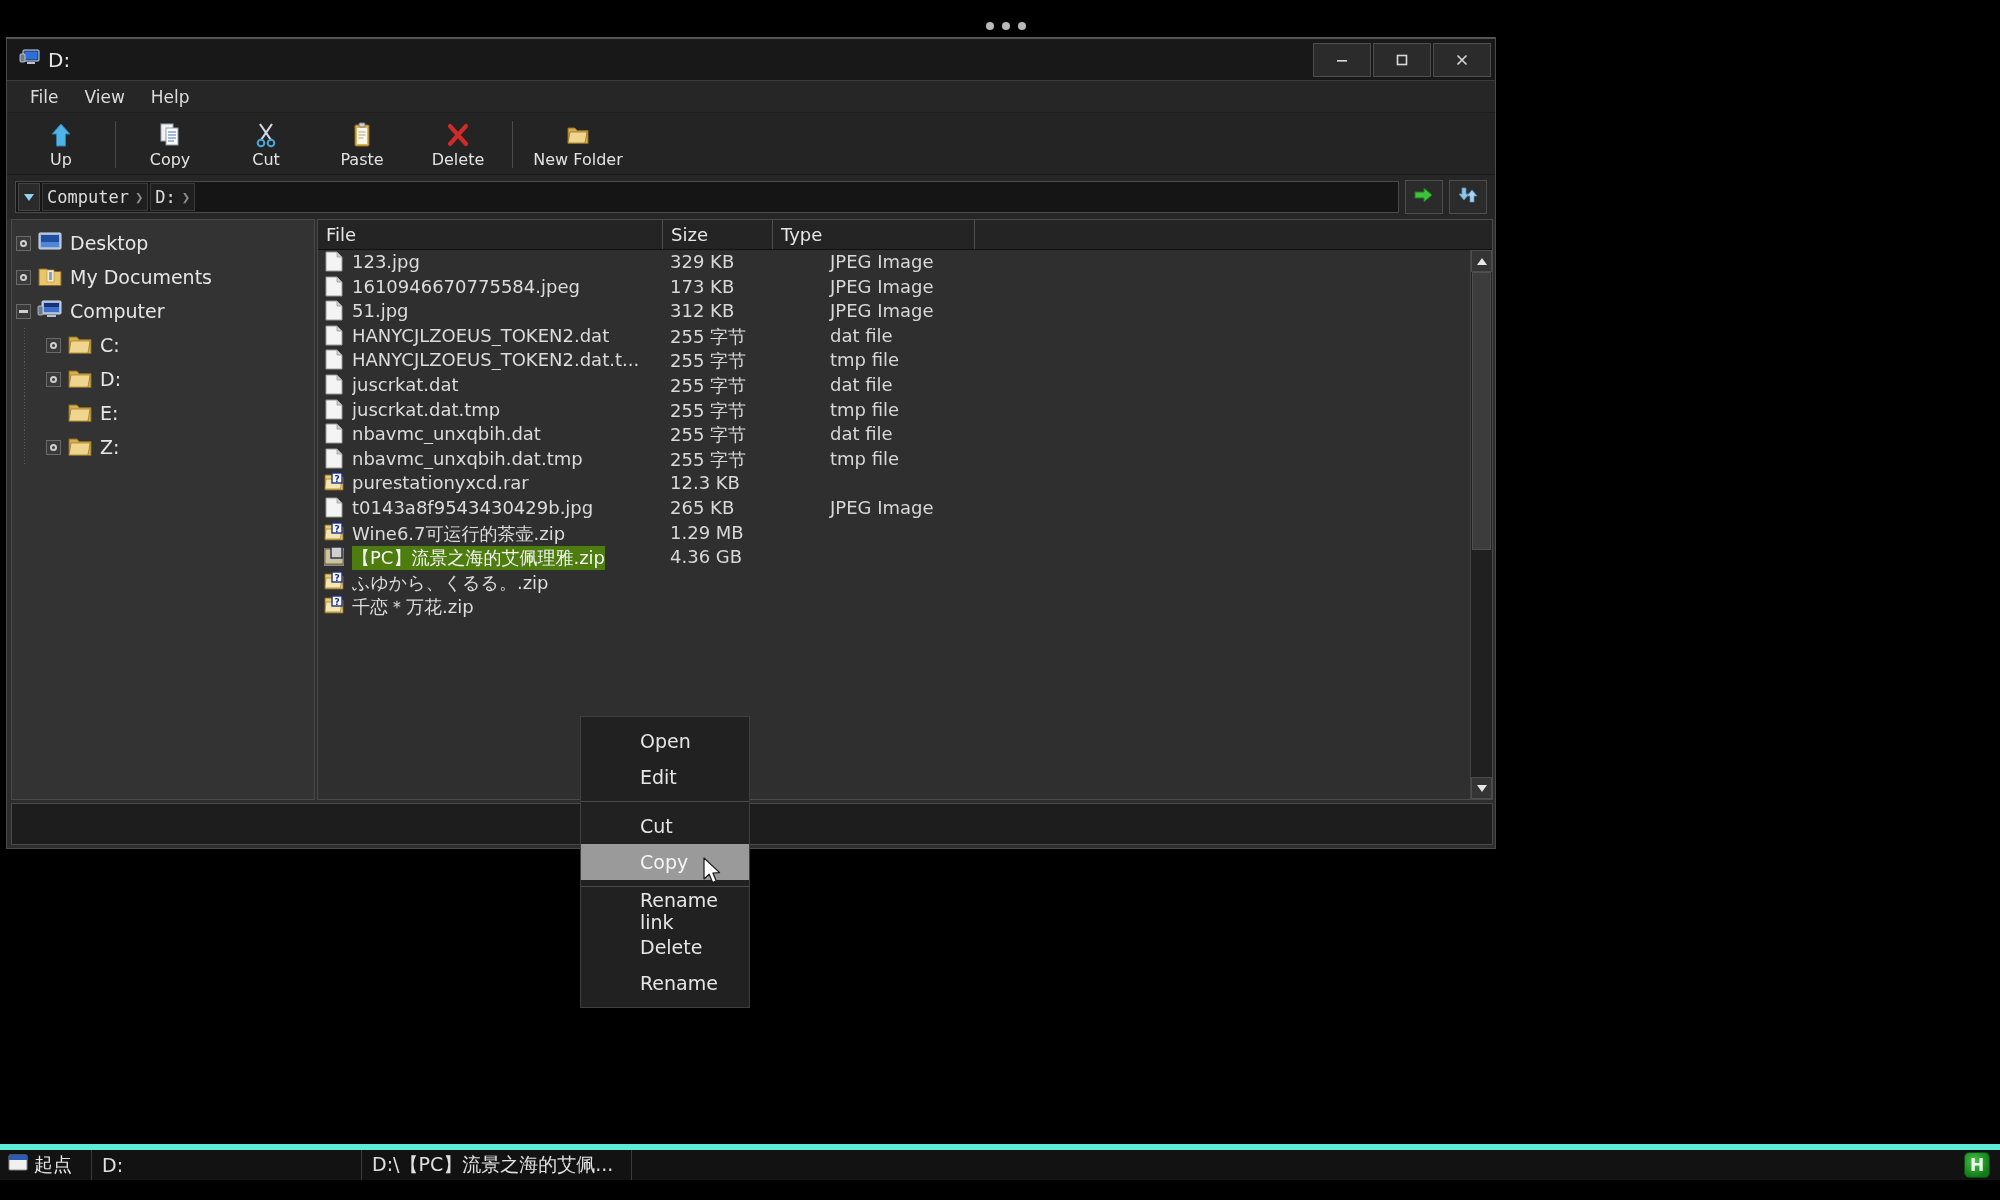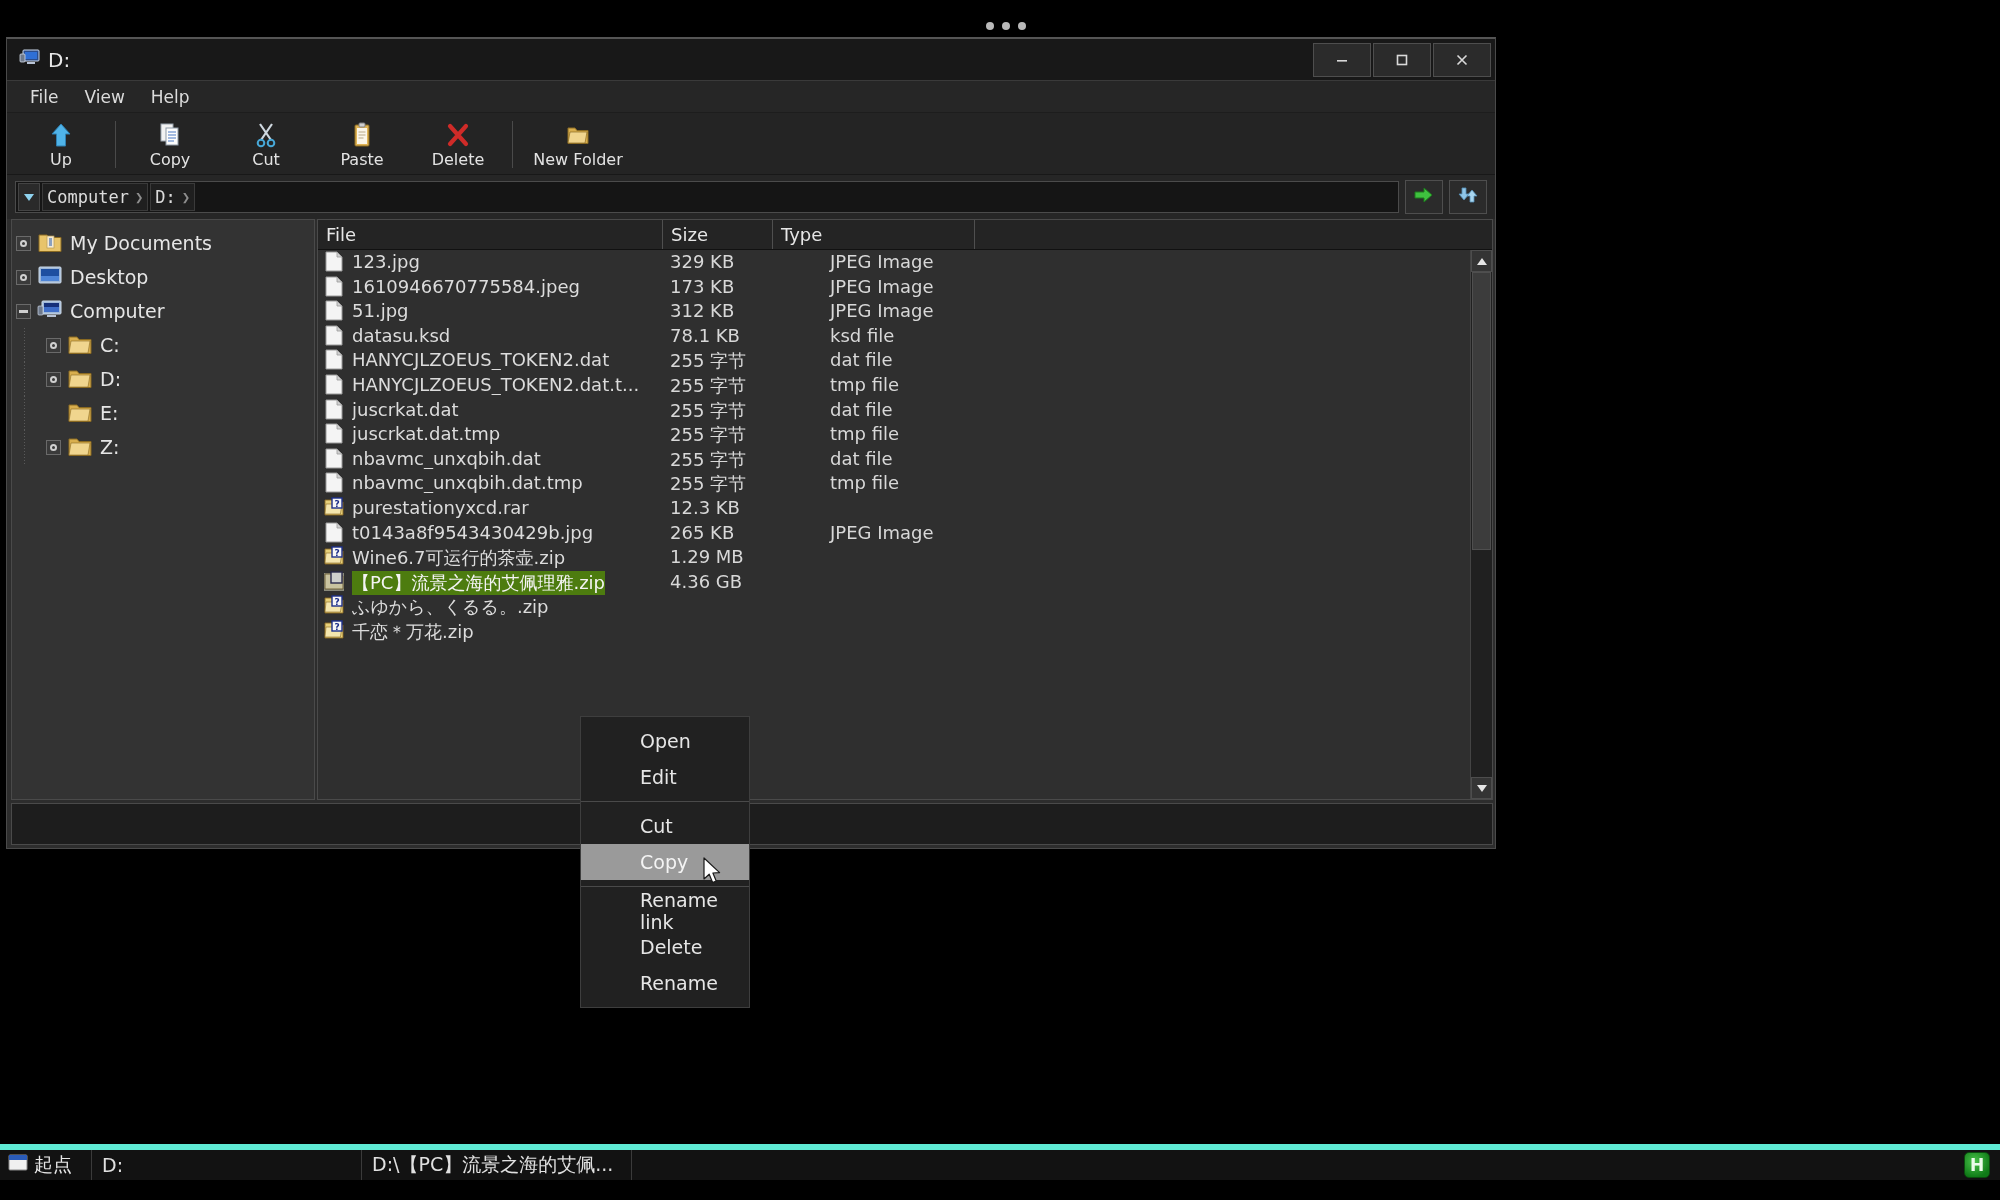--- a/index.html
+++ b/index.html
@@ -346,39 +346,39 @@
 
     <div id="body">
 
       <div id="tree">
         <div class="tree-row">
           <span class="expander">
               <i></i>
             </span>
           <span class="t-icon">
             <svg width="26" height="22" viewBox="0 0 26 22">
-              <path d="M2 3 h8 l2 2.5 h12 v14 H2 Z" fill="#e8c46a" stroke="#8a6a22"></path>
-              <rect x="10" y="4" width="7" height="12" fill="#f6ead0" stroke="#b79a52" stroke-width=".7"></rect>
-              <rect x="12" y="6" width="3" height="8" fill="#8aa0c0"></rect>
+              <rect x="2" y="1" width="22" height="16" rx="1" fill="#9fb8d8" stroke="#cfdcea"></rect>
+              <rect x="4" y="3" width="18" height="12" fill="#1e4fa0"></rect>
+              <rect x="4" y="10" width="18" height="5" fill="#4f86d8"></rect>
             </svg>
           </span>
-          <span class="t-label">My Documents</span>
+          <span class="t-label">Desktop</span>
         </div>
         <div class="tree-row">
           <span class="expander">
               <i></i>
             </span>
           <span class="t-icon">
             <svg width="26" height="22" viewBox="0 0 26 22">
-              <rect x="2" y="1" width="22" height="16" rx="1" fill="#9fb8d8" stroke="#cfdcea"></rect>
-              <rect x="4" y="3" width="18" height="12" fill="#1e4fa0"></rect>
-              <rect x="4" y="10" width="18" height="5" fill="#4f86d8"></rect>
+              <path d="M2 3 h8 l2 2.5 h12 v14 H2 Z" fill="#e8c46a" stroke="#8a6a22"></path>
+              <rect x="10" y="4" width="7" height="12" fill="#f6ead0" stroke="#b79a52" stroke-width=".7"></rect>
+              <rect x="12" y="6" width="3" height="8" fill="#8aa0c0"></rect>
             </svg>
           </span>
-          <span class="t-label">Desktop</span>
+          <span class="t-label">My Documents</span>
         </div>
         <div class="tree-row">
           <span class="expander minus">
               <i></i>
             </span>
           <span class="t-icon">
             <svg width="26" height="22" viewBox="0 0 26 22">
               <rect x="5" y="1" width="19" height="13" rx="1" fill="#9fb8d8" stroke="#cfdcea"></rect>
               <rect x="7" y="3" width="15" height="9" fill="#16307a"></rect>
               <rect x="7" y="7" width="15" height="5" fill="#3f6ec9"></rect>
@@ -467,29 +467,20 @@
               <span class="f-type">JPEG Image</span>
             </div>
             <div class="row">
               <span class="f-icon"><svg width="20" height="21" viewBox="0 0 20 21">
   <path d="M2 1 h11 l5 5 v14 H2 Z" fill="#f4f4f4" stroke="#9a9a9a" stroke-width="1"></path>
   <path d="M13 1 v5 h5 Z" fill="#d0d0d0" stroke="#9a9a9a" stroke-width=".8"></path>
                 </svg></span>
               <span class="f-name">51.jpg</span>
               <span class="f-size">312 KB</span>
               <span class="f-type">JPEG Image</span>
-            </div>
-            <div class="row">
-              <span class="f-icon"><svg width="20" height="21" viewBox="0 0 20 21">
-  <path d="M2 1 h11 l5 5 v14 H2 Z" fill="#f4f4f4" stroke="#9a9a9a" stroke-width="1"></path>
-  <path d="M13 1 v5 h5 Z" fill="#d0d0d0" stroke="#9a9a9a" stroke-width=".8"></path>
-                </svg></span>
-              <span class="f-name">datasu.ksd</span>
-              <span class="f-size">78.1 KB</span>
-              <span class="f-type">ksd file</span>
             </div>
             <div class="row">
               <span class="f-icon"><svg width="20" height="21" viewBox="0 0 20 21">
   <path d="M2 1 h11 l5 5 v14 H2 Z" fill="#f4f4f4" stroke="#9a9a9a" stroke-width="1"></path>
   <path d="M13 1 v5 h5 Z" fill="#d0d0d0" stroke="#9a9a9a" stroke-width=".8"></path>
                 </svg></span>
               <span class="f-name">HANYCJLZOEUS_TOKEN2.dat</span>
               <span class="f-size">255 字节</span>
               <span class="f-type">dat file</span>
             </div>

